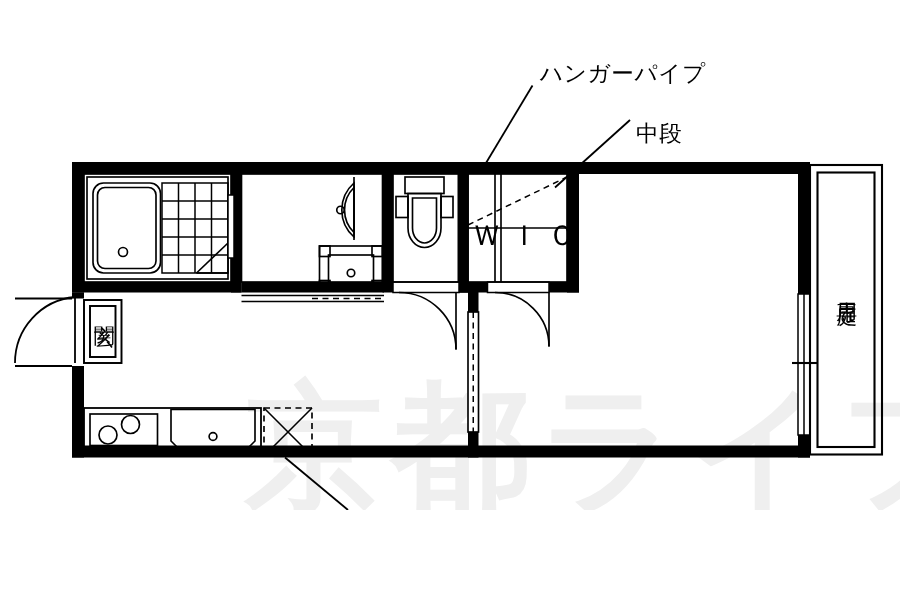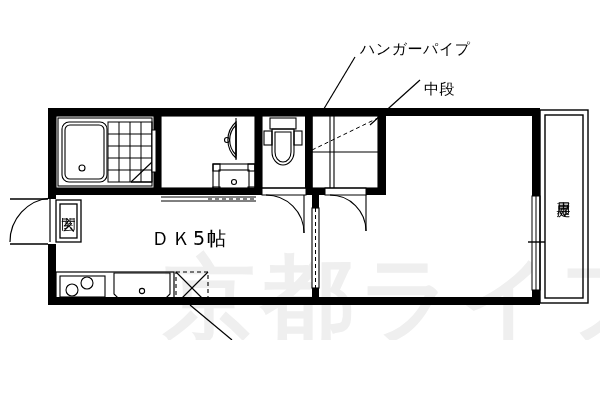--- a/index.html
+++ b/index.html
@@ -240,22 +240,22 @@
         <line x1="208" y1="272" x2="176" y2="304"></line>
       </g>
     </g>
 
   </svg>
 
   <div class="lbl lbl-anno" style="left:360px; top:42px;">ハンガーパイプ</div>
 
   <div class="lbl lbl-anno" style="left:424px; top:82px;text-align:right;">中段</div>
 
-
-
-  <div class="lbl lbl-room-big" style="left:151px; top:229px;">ＤＫ5帖</div>
+  <div class="lbl lbl-wic" style="left:315px; top:148px;">ＷＩＣ</div>
+
+
 
   <div class="lbl lbl-small vert" style="left:62px; top:206px;">玄関</div>
 
   <div class="lbl lbl-small vert" style="left:557px; top:190px;">専用庭</div>
 
 
 </div>
 
 </body></html>

